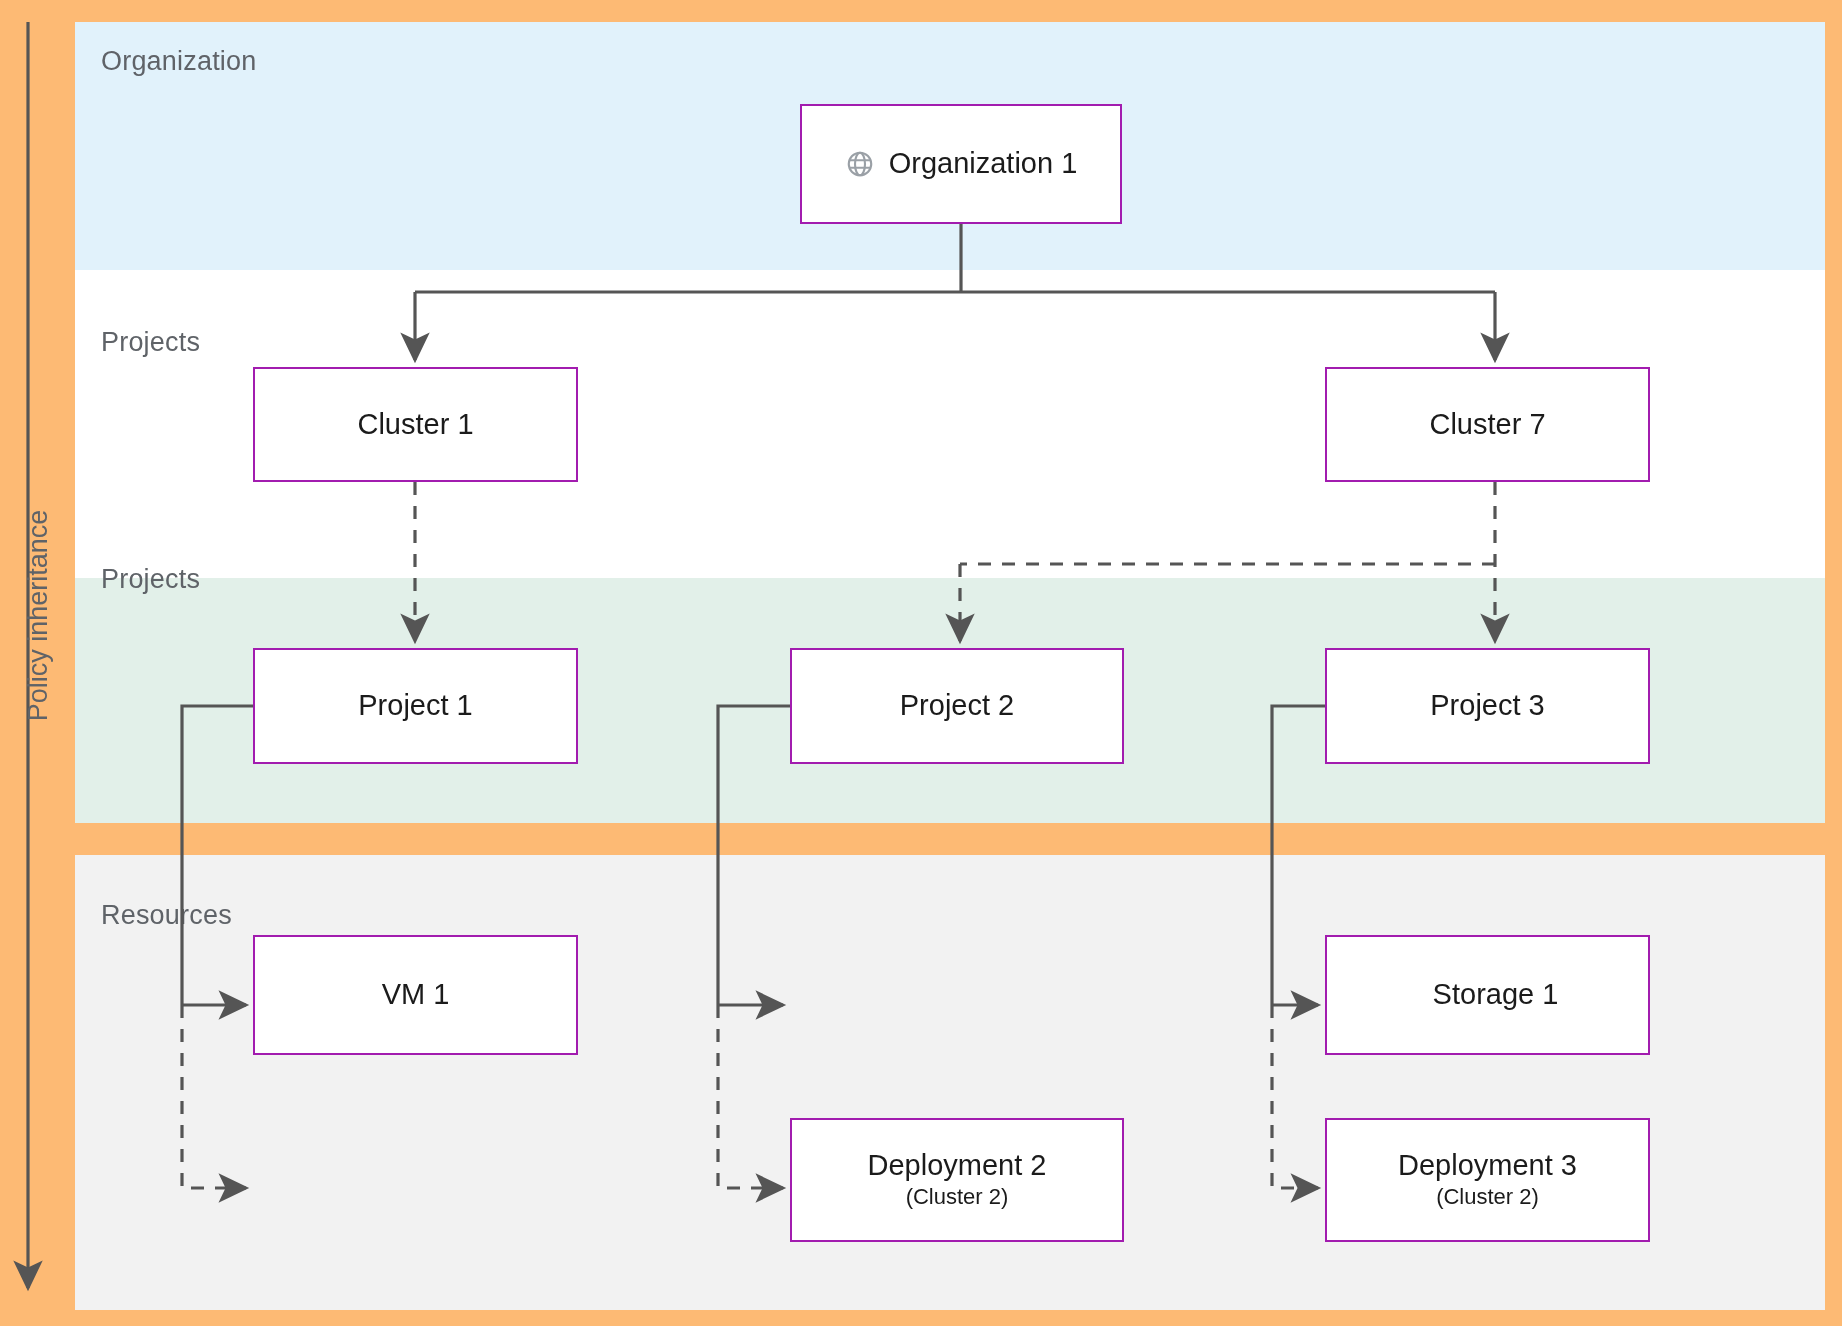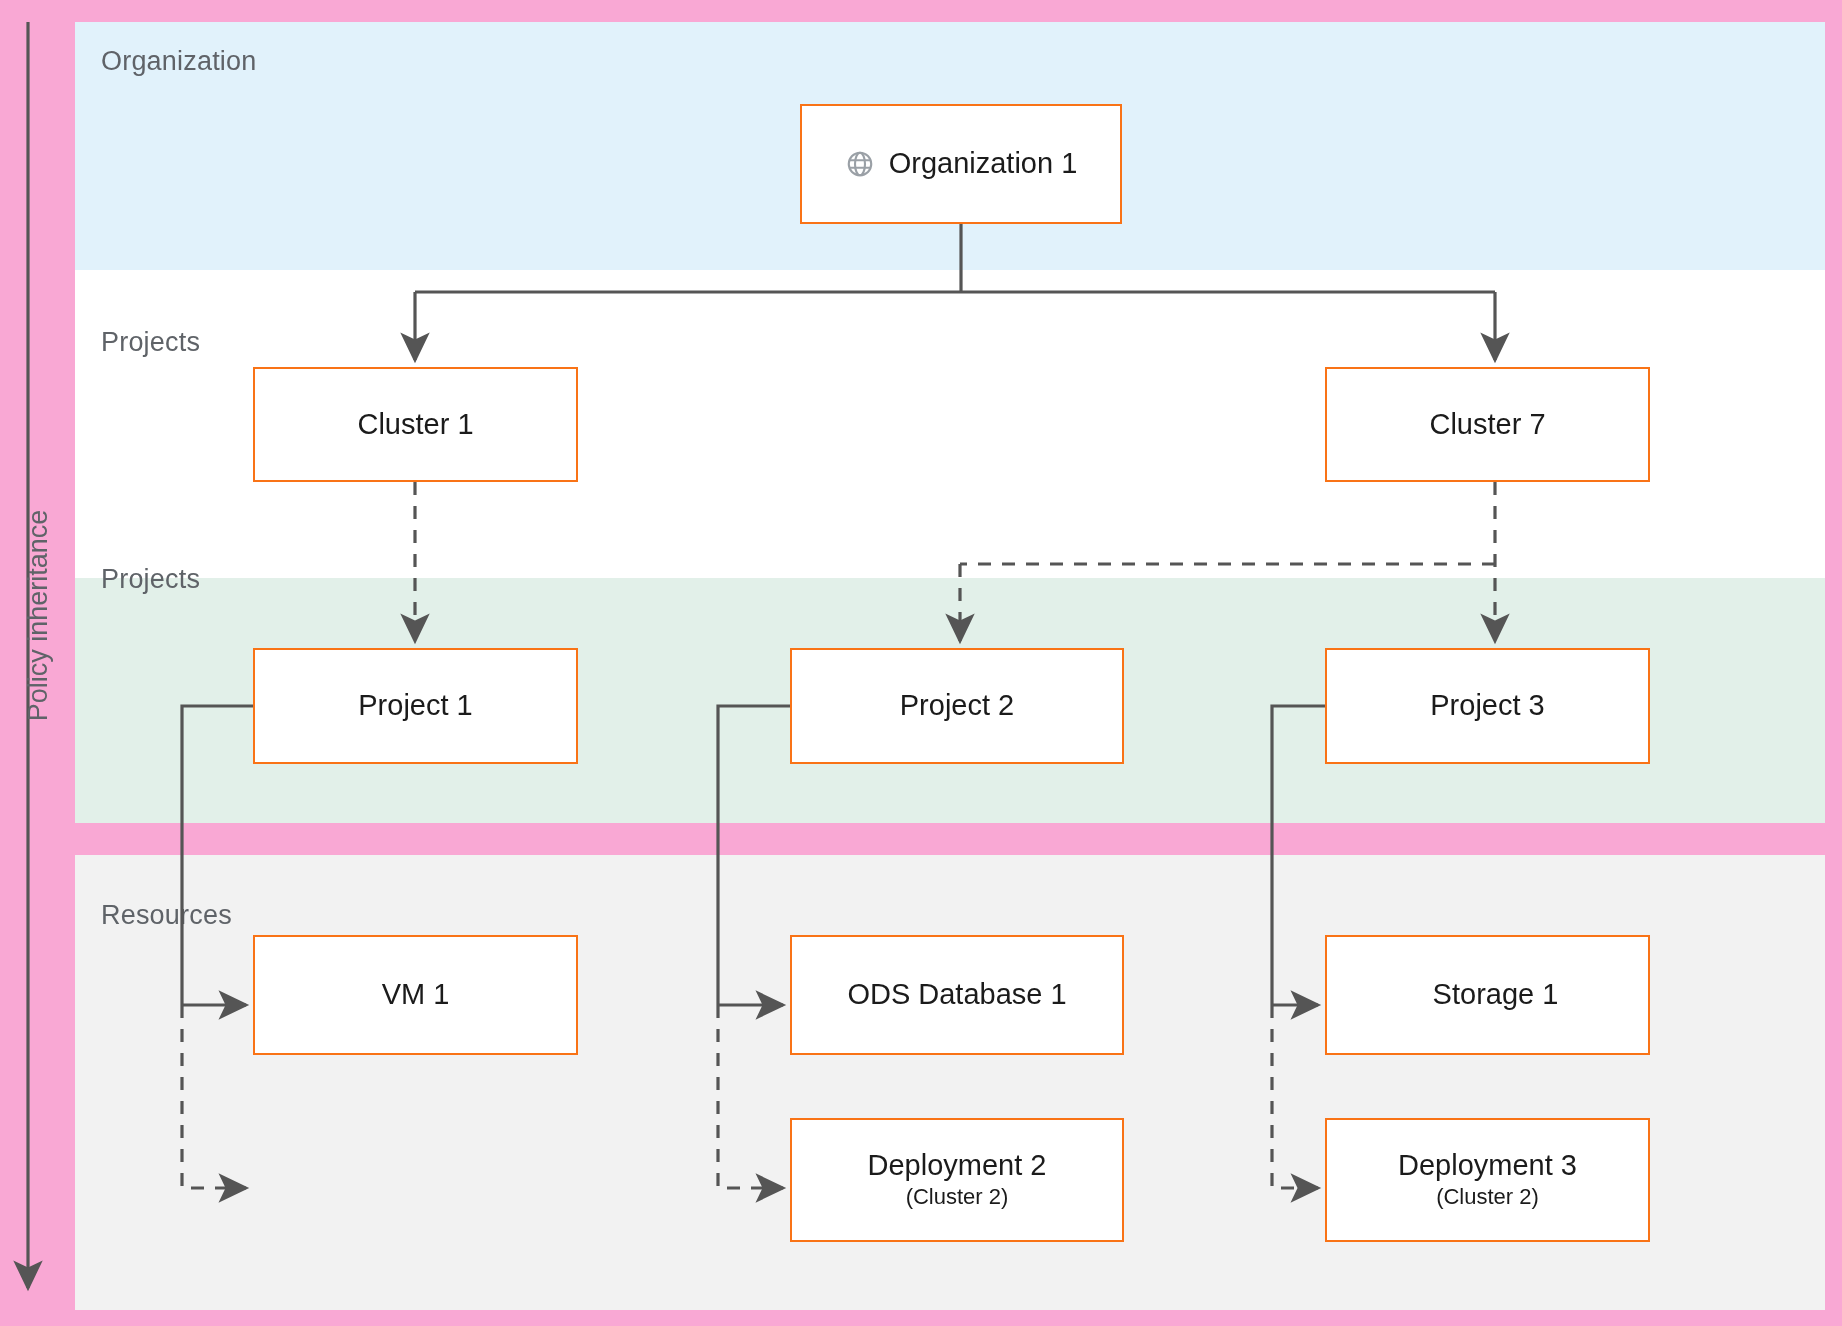--- a/index.html
+++ b/index.html
@@ -1,31 +1,31 @@
 <!DOCTYPE html>
 <html><head>
 <meta charset="utf-8">
 <style>
   html,body{margin:0;padding:0;background:#ffffff;}
   body{font-family:"Liberation Sans","DejaVu Sans",sans-serif;}
-  #stage{position:relative;width:1842px;height:1326px;overflow:hidden;background:#f9a8d4;}
+  #stage{position:relative;width:1842px;height:1326px;overflow:hidden;background:#fdba74;}
 
   .band{position:absolute;}
   #band-org{left:75px;top:22px;width:1750px;height:248px;background:#e1f2fb;}
   #band-clusters{left:75px;top:270px;width:1750px;height:308px;background:#ffffff;}
   #band-projects{left:75px;top:578px;width:1750px;height:245px;background:#e2f0e9;}
   #band-resources{left:75px;top:855px;width:1750px;height:455px;background:#f2f2f2;}
 
   .band-label{position:absolute;color:#5f6368;font-size:27px;letter-spacing:.2px;white-space:nowrap;}
   #lbl-org{left:101px;top:46px;}
   #lbl-clusters{left:101px;top:327px;}
   #lbl-projects{left:101px;top:564px;}
   #lbl-resources{left:101px;top:900px;}
 
-  .node{position:absolute;background:#ffffff;border:2px solid #f97316;box-sizing:border-box;
+  .node{position:absolute;background:#ffffff;border:2px solid #a21caf;box-sizing:border-box;
         display:flex;flex-direction:column;align-items:center;justify-content:center;}
   .node .main{font-size:29px;color:#1b1b1b;line-height:1.15;white-space:nowrap;}
   .node .sub{font-size:22px;color:#1b1b1b;line-height:1.2;margin-top:2px;white-space:nowrap;}
   .node-row{display:flex;align-items:center;gap:14px;}
 
   .globe{width:30px;height:30px;flex:0 0 auto;display:block;}
 
   #n-org{left:800px;top:104px;width:322px;height:120px;}
   #n-cluster1{left:253px;top:367px;width:325px;height:115px;}
   #n-cluster2{left:1325px;top:367px;width:325px;height:115px;}
@@ -128,23 +128,20 @@
   <div class="node" id="n-project2">
     <div class="main">Project 2</div>
   </div>
   <div class="node" id="n-project3">
     <div class="main">Project 3</div>
   </div>
 
   <div class="node" id="n-vm1">
     <div class="main">VM 1</div>
   </div>
-  <div class="node" id="n-ods1">
-    <div class="main">ODS Database 1</div>
-  </div>
   <div class="node" id="n-storage1">
     <div class="main">Storage 1</div>
   </div>
 
   <div class="node" id="n-dep2">
     <div class="main">Deployment 2</div>
     <div class="sub">(Cluster 2)</div>
   </div>
   <div class="node" id="n-dep3">
     <div class="main">Deployment 3</div>

